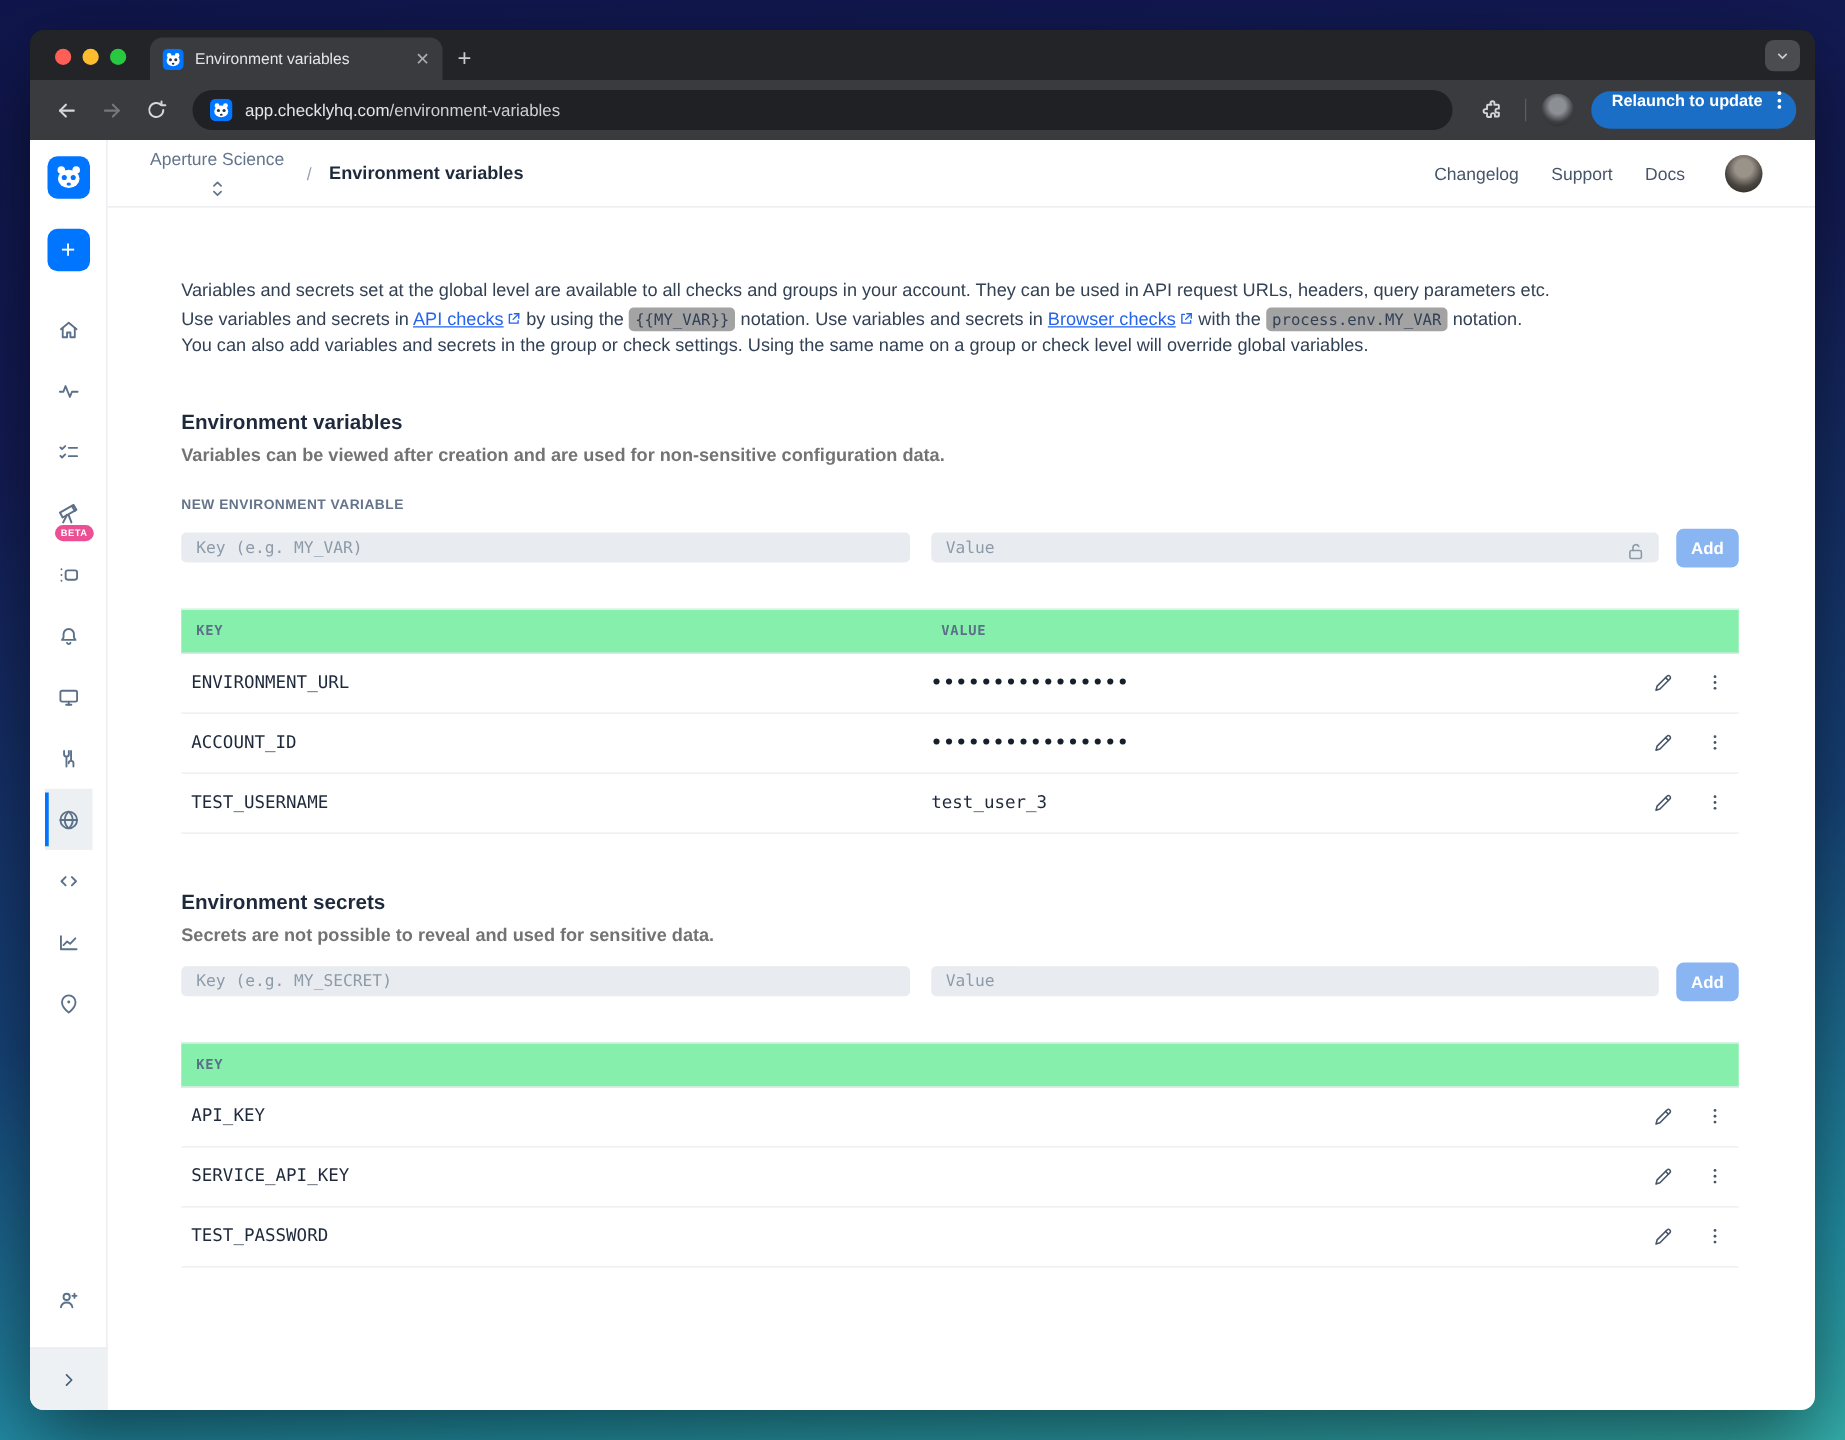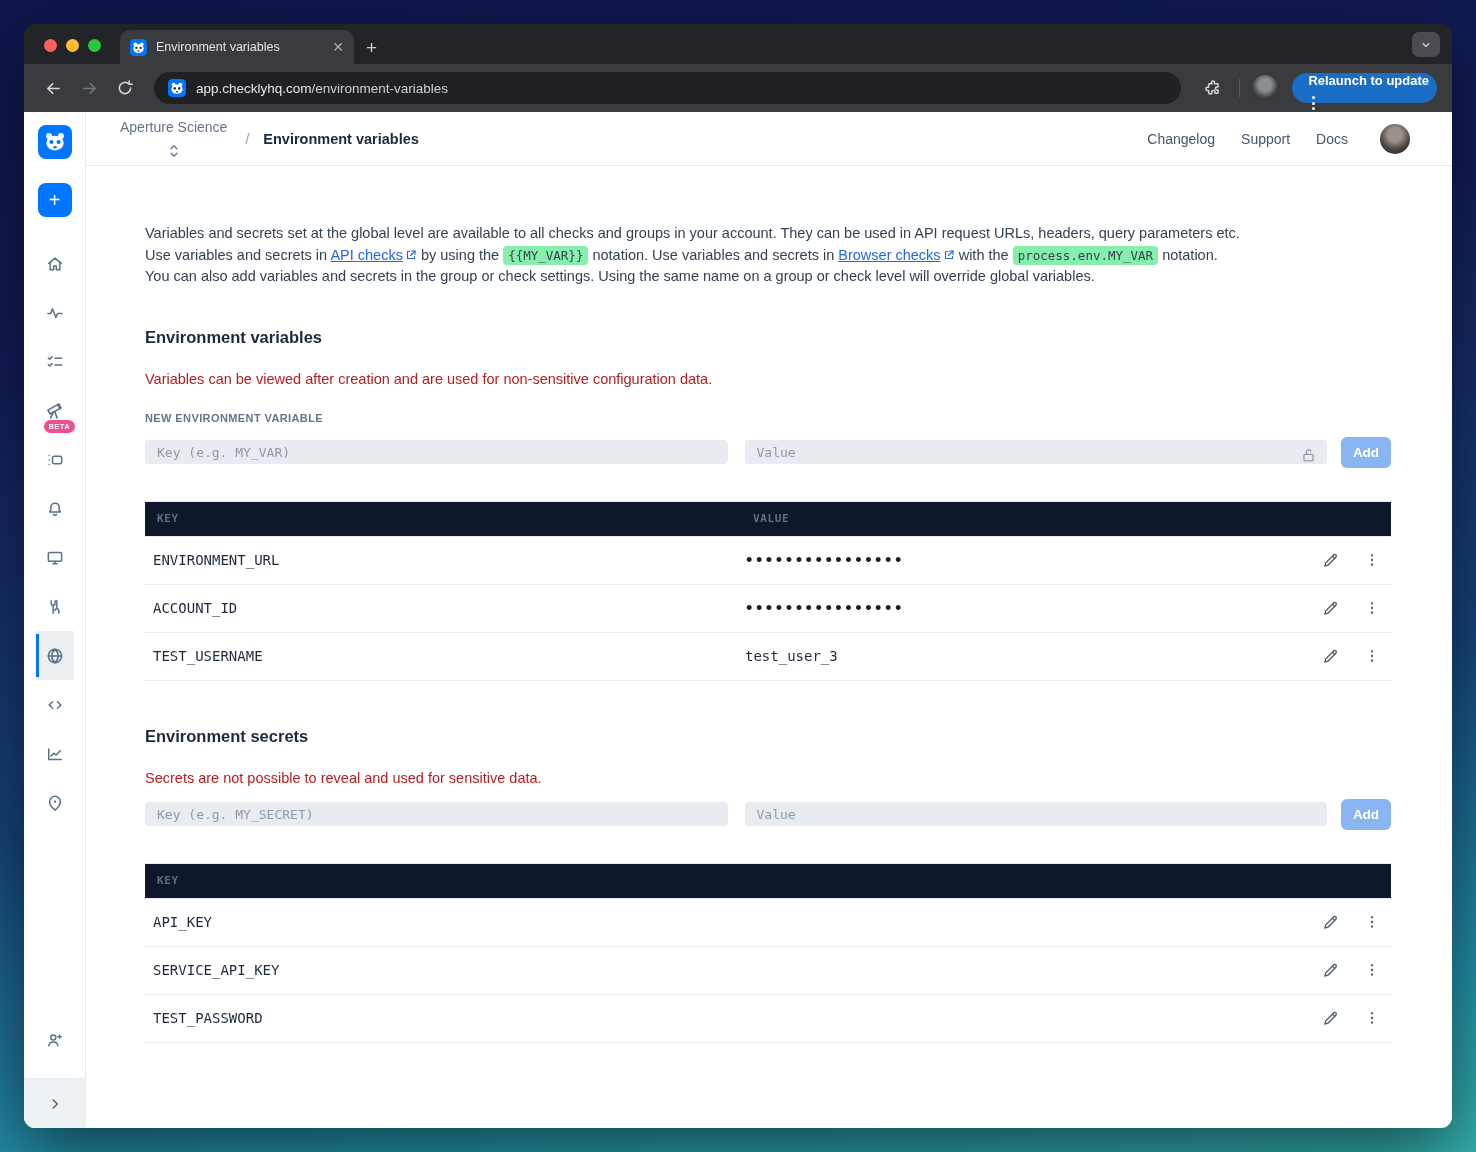--- a/index.html
+++ b/index.html
@@ -39,21 +39,21 @@
   .url-text .path { color:#cdd0d4; }
   .tb-divider { width:1px; height:18px; background:#5a5c60; margin:0 6px; }
   .tb-avatar {
     width:26px; height:26px; border-radius:50%;
     background:radial-gradient(circle at 50% 38%, #8c8f94 0 30%, #3c3e42 62%, #232427 100%);
     border:none; margin-right:8px;
   }
   .relaunch {
     height:30px; border:none; border-radius:15px; background:#1a6ec6; color:#fff;
     font-size:13px; font-weight:600; font-family:inherit; padding:0 8px 0 16px;
-    display:flex; align-items:flex-start; gap:8px;flex-direction:column;
+    display:flex; align-items:flex-start; gap:8px;
   }
   .relaunch .kebab-dots { display:flex; flex-direction:column; gap:2.5px; padding:0 4px; }
   .relaunch .kebab-dots i { width:3px; height:3px; border-radius:50%; background:#fff; }
   
   .app { flex:1; display:flex; background:#fff; min-height:0; }
   .sidebar { width:62px; border-right:1px solid #e7eaee; display:flex; flex-direction:column; align-items:center; flex-shrink:0; }
   .sb-logo { width:34px; height:34px; border-radius:8px; background:#0075ff; margin-top:13px; display:flex; align-items:center; justify-content:center; }
   .sb-plus { width:34px; height:34px; border-radius:8px; background:#0075ff; border:none; margin-top:24px; color:#fff; font-size:20px; line-height:1; display:flex; align-items:center; justify-content:center; }
   .sb-item { width:38px; height:49px; display:flex; align-items:center; justify-content:center; position:relative; cursor:pointer; }
   .sb-item svg { stroke:#5b7089; }
@@ -82,40 +82,40 @@
   .content { flex:1; overflow:hidden; padding:40px 61px 0 59px; }
   .title-row { display:flex; align-items:flex-start; justify-content:space-between; }
   h1 { font-size:23px; font-weight:700; color:#1e293b; letter-spacing:-.2px; }
   .activity-btn {
     display:flex; align-items:center; gap:8px; background:#dbe2ea; border:none; border-radius:6px;
     padding:9px 16px; font-size:14px; font-weight:600; color:#16202c; font-family:inherit;
   }
   .intro { margin-top:17px; max-width:1100px; font-size:14.5px; line-height:21.5px; color:#334155; }
   .intro a { color:#2563eb; }
   .intro .ext { display:inline-block; vertical-align:-1px; margin-left:2px; }
-  .code { font-family:"DejaVu Sans Mono", monospace; font-size:12.5px; background:#86efac; color:#334155; padding:2px 5px; border-radius:4px; white-space:nowrap; }
+  .code { font-family:"DejaVu Sans Mono", monospace; font-size:12.5px; background:#a3a3a3; color:#334155; padding:2px 5px; border-radius:4px; white-space:nowrap; }
   h2 { font-size:16.5px; font-weight:700; color:#1e293b; margin-top:40px; }
-  .sec-desc { font-size:14.5px; color:#b91c1c; margin-top:24px; }
+  .sec-desc { font-size:14.5px; color:#737373; margin-top:9px;font-weight:bold; }
   .form-label { font-size:11px; font-weight:700; color:#64748b; letter-spacing:.4px; margin-top:25px; }
   .input-row { display:flex; align-items:center; margin-top:13px; gap:17px; }
   .input-wrap { position:relative; flex:1; }
   .env-input {
     width:100%; height:24px; background:#e8ecf0; border:none; border-radius:4px;
     font-family:"DejaVu Sans Mono", monospace; font-size:13px; color:#1e293b; padding:0 12px; outline:none;
   }
   .env-input::placeholder { color:#8d9aa8; }
   .input-wrap .lock { position:absolute; right:10px; top:7px; }
   .add-btn {
     width:50px; height:31px; flex-shrink:0; background:#8ab5f3; color:#fff; border:none;
     border-radius:6px; font-size:13.5px; font-weight:700; font-family:inherit; margin-left:-3px;
   }
   
   .table { margin-top:33px; }
   .thead {
-    display:flex; align-items:center; height:36px; background:#0f172a;
+    display:flex; align-items:center; height:36px; background:#86efac;
     border-top:1px solid #e7ebf0; border-bottom:1px solid #e7ebf0;
     font-family:"DejaVu Sans Mono", monospace; font-size:11px; font-weight:700; color:#5b7089; letter-spacing:.6px;
   }
   .thead .col-key { padding-left:12px; width:608px; flex-shrink:0; }
   .trow { display:flex; align-items:center; height:48px; border-bottom:1px solid #e9edf1; }
   .cell-key { padding-left:8px; width:600px; flex-shrink:0; font-family:"DejaVu Sans Mono", monospace; font-size:14px; color:#1e293b; }
   .cell-val { flex:1; font-family:"DejaVu Sans Mono", monospace; font-size:14px; color:#1e293b; }
   .cell-val.masked { font-weight:700; font-size:14px; letter-spacing:1.5px; color:#16202c; }
   .cell-actions { display:flex; align-items:center; gap:16px; padding-right:6px; }
   .icon-btn { background:none; border:none; width:26px; height:26px; display:flex; align-items:center; justify-content:center; }

